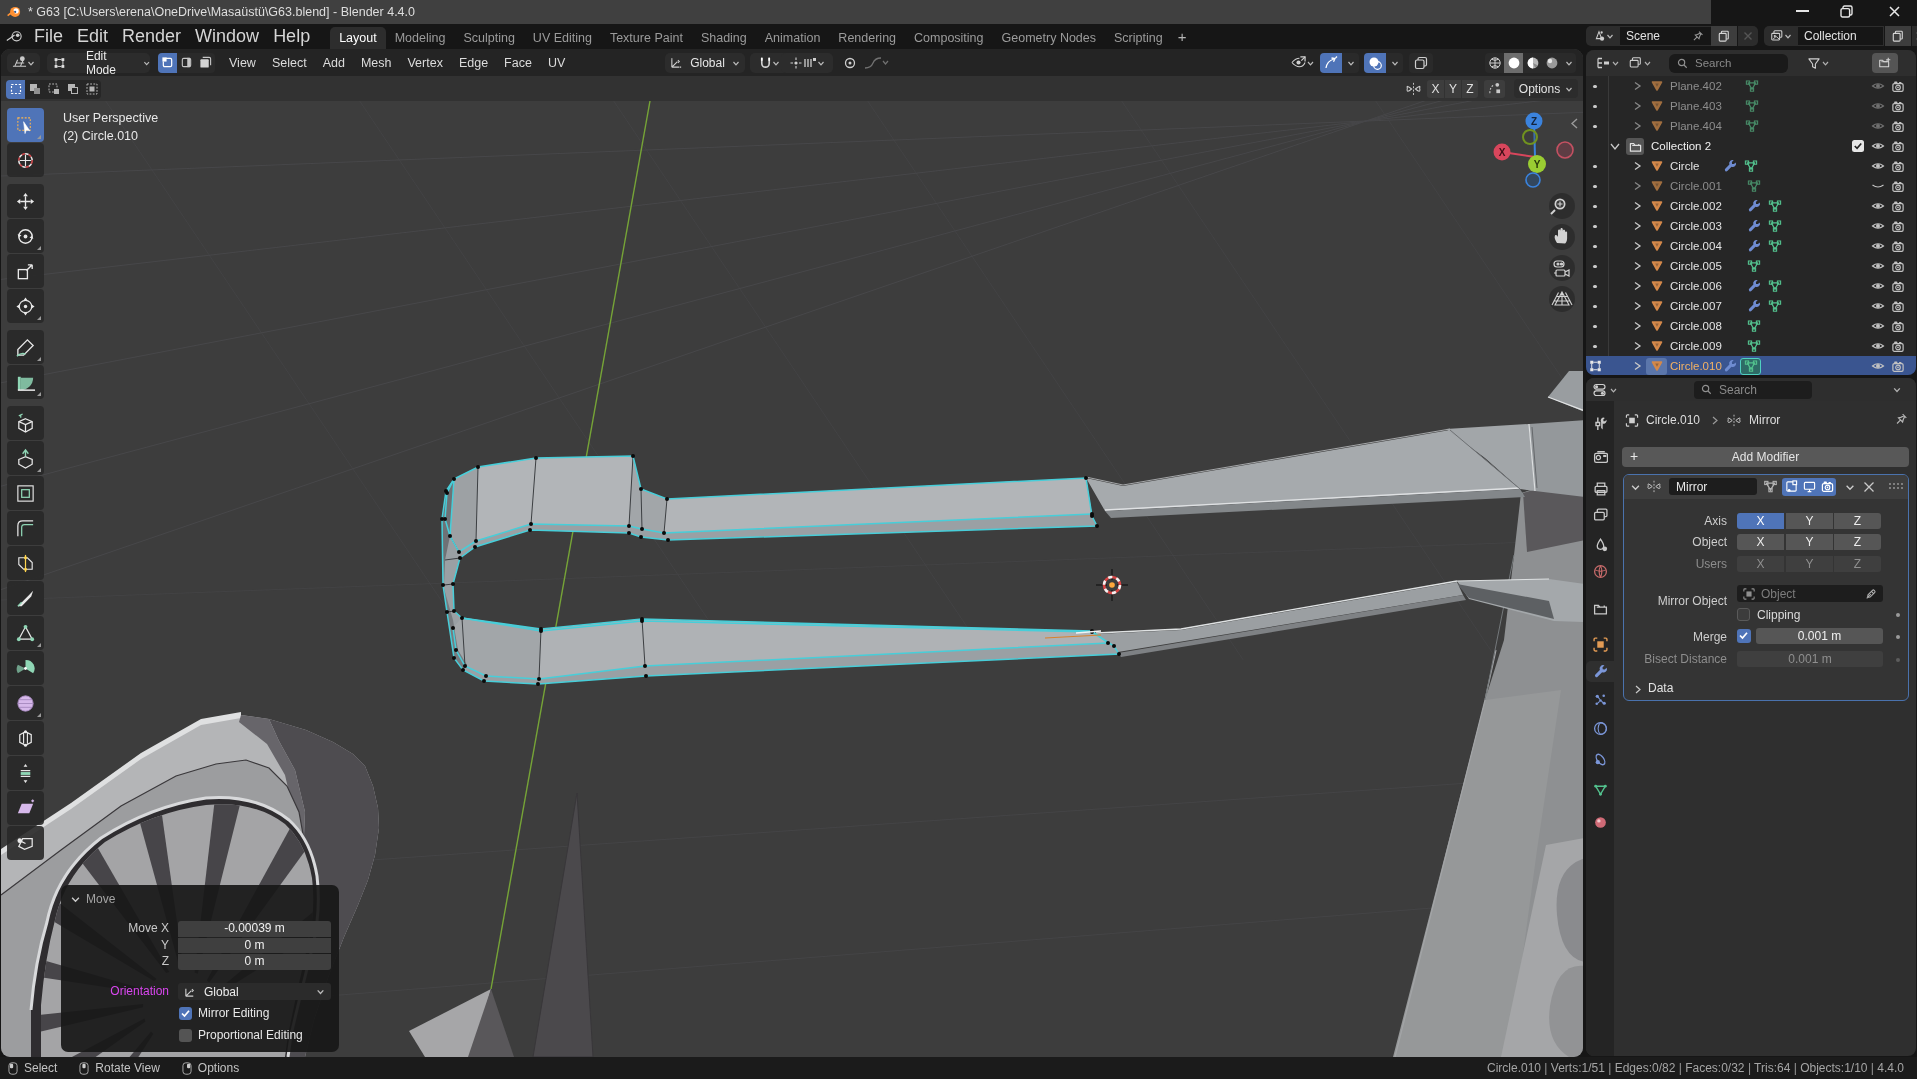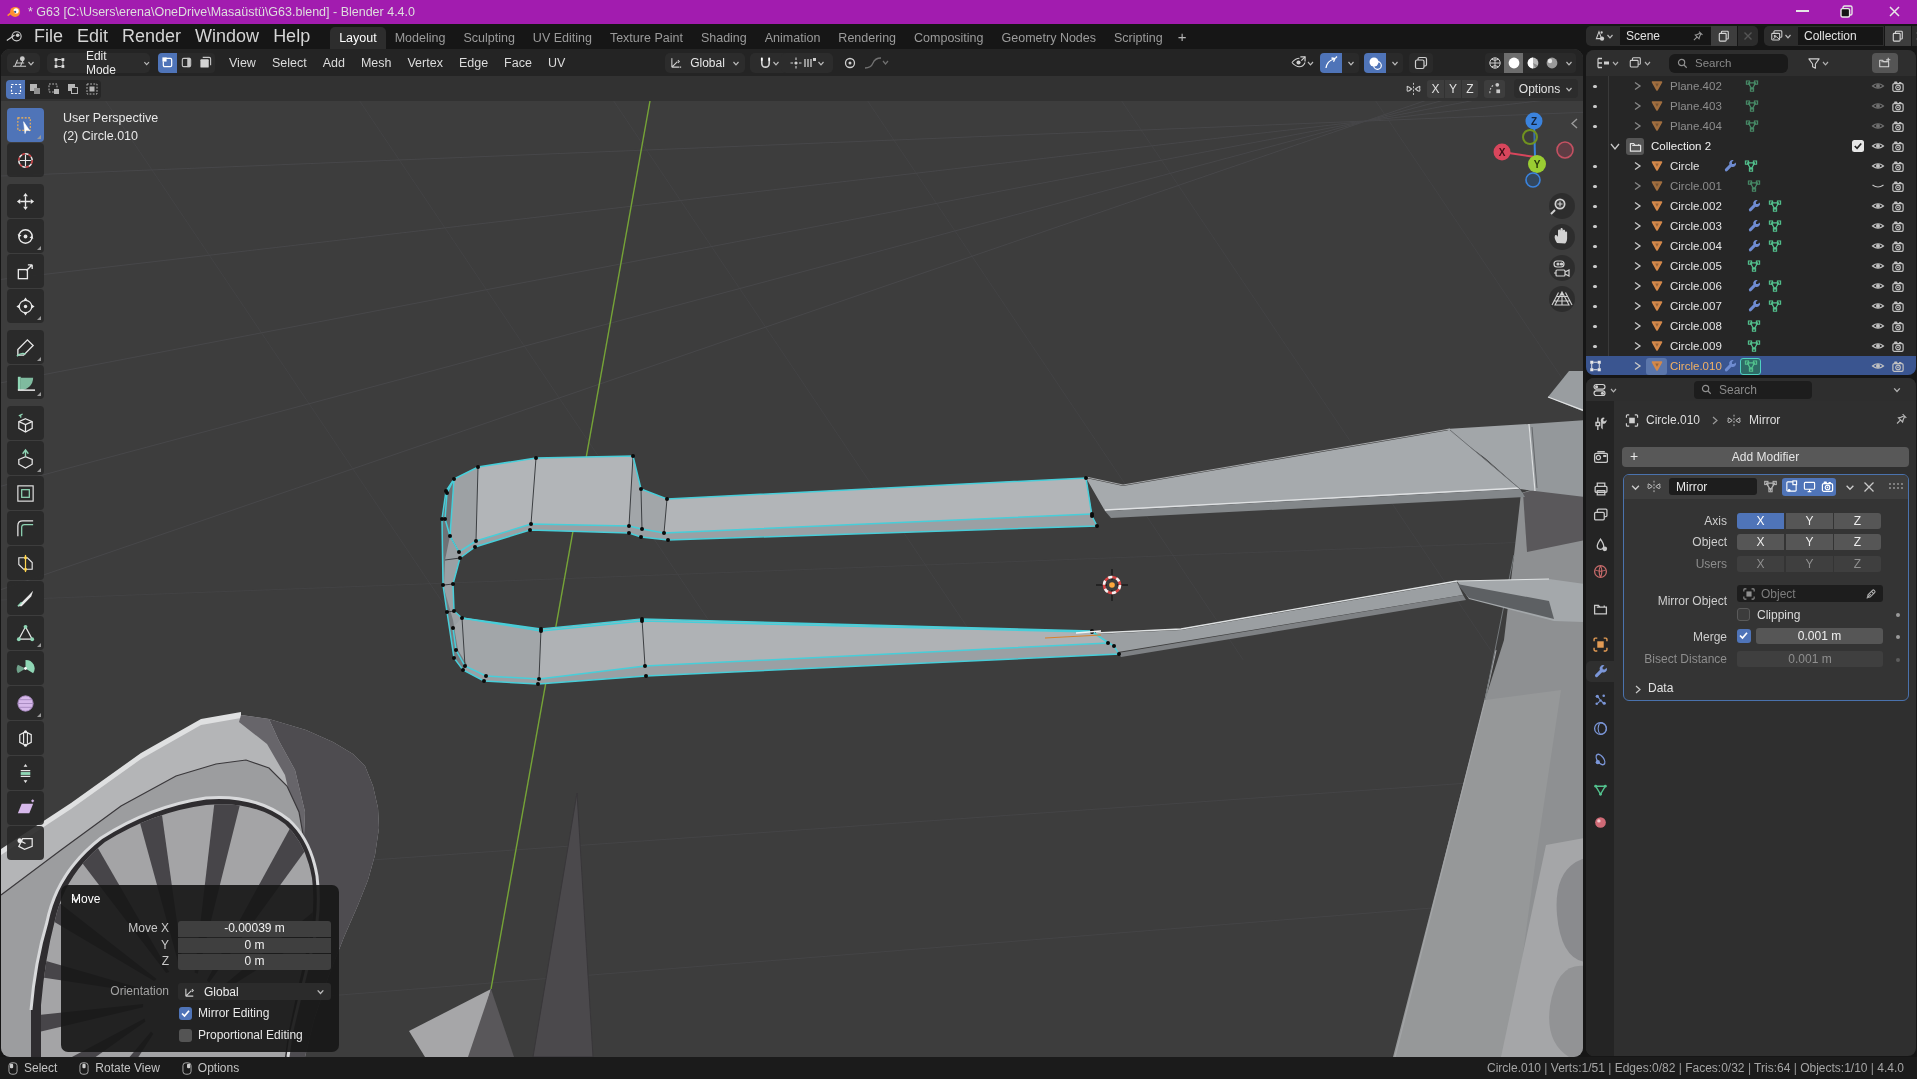--- a/index.html
+++ b/index.html
@@ -2,21 +2,21 @@
 <html><head>
 <meta charset="utf-8">
 <style>
 *{margin:0;padding:0;box-sizing:border-box}
 html,body{width:1917px;height:1079px;overflow:hidden;background:#161616}
 body{-webkit-font-smoothing:antialiased;font-family:"Liberation Sans",sans-serif;font-size:12px;color:#d8d8d8;position:relative}
 .abs{position:absolute}
 .row{display:flex;align-items:center}
 .ic{display:inline-block;vertical-align:middle}
 
-#titlebar{left:0;top:0;width:1917px;height:24px;background:#a21caf;color:#dedede}
+#titlebar{left:0;top:0;width:1711px;height:24px;background:#404040;color:#dedede}
 #menubar{left:0;top:24px;width:1917px;height:25px;background:#161616}
 .menu{color:#d5d5d5;padding:0 7px;font-size:18px}
 .tab{color:#9b9b9b;padding:0 9px;height:22px;line-height:23px;font-size:12.5px;margin-top:3px}
 .tab.act{color:#fff;background:#2d2d2d;border-radius:5px 5px 0 0}
 
 #vparea{left:1px;top:49px;width:1582px;height:1008px;background:#3d3d3d;border-radius:9px;overflow:hidden}
 #vphead{left:0;top:0;width:100%;height:27px;background:#242424}
 #vptool{left:0;top:27px;width:100%;height:25px;background:#323232}
 #outliner{left:1586px;top:50px;width:330px;height:325px;background:#262626;border-radius:8px;overflow:hidden;font-size:11.5px}
 #props{left:1586px;top:378px;width:330px;height:678px;background:#2f2f2f;border-radius:8px;overflow:hidden}
@@ -753,28 +753,28 @@
             <circle cx="5" cy="8" r="2.4" fill="#e8e8e8"></circle>
             <path d="M5 8 L11 11" stroke="#e8e8e8" stroke-width="1.2"></path>
           </svg>
         </div>
   </div>
   
   <div class="abs" id="movepanel" style="left:60px;top:784px;width:278px;height:167px;background:rgba(24,24,24,0.93);border-radius:7px">
     <svg class="abs" style="left:10px;top:10px" width="9" height="9" viewBox="0 0 8 8">
           <path d="M1 2.5 L4 5.5 L7 2.5" fill="none" stroke="#ccc" stroke-width="1.2"></path>
         </svg>
-    <span class="abs" style="left:10px;top:7px;color:#ffffff">Move</span>
+    <span class="abs" style="left:25px;top:7px;color:#a3a3a3">Move</span>
     <span class="abs" style="left:0;top:36px;width:108px;text-align:right;color:#c9c9c9">Move X</span>
     <div class="abs" style="left:117px;top:36px;width:153px;height:15.5px;background:#3f3f3f;border-radius:3px 3px 0 0;text-align:center;line-height:15px;color:#f0f0f0">-0.00039 m</div>
     <span class="abs" style="left:0;top:52.5px;width:108px;text-align:right;color:#c9c9c9">Y</span>
     <div class="abs" style="left:117px;top:52.5px;width:153px;height:15.5px;background:#3f3f3f;text-align:center;line-height:15px;color:#f0f0f0">0 m</div>
     <span class="abs" style="left:0;top:69px;width:108px;text-align:right;color:#c9c9c9">Z</span>
     <div class="abs" style="left:117px;top:69px;width:153px;height:15.5px;background:#3f3f3f;border-radius:0 0 3px 3px;text-align:center;line-height:15px;color:#f0f0f0">0 m</div>
-    <span class="abs" style="left:0;top:99px;width:108px;text-align:right;color:#a3a3a3">Orientation</span>
+    <span class="abs" style="left:0;top:99px;width:108px;text-align:right;color:#d946ef">Orientation</span>
     <div class="abs row" style="left:117px;top:98px;width:153px;height:17px;background:#2b2b2b;border-radius:3px;padding:0 6px">
       <svg width="13" height="13" viewBox="0 0 14 14">
             <path d="M2 12 L2 4 M2 12 L10 12 M2 12 L8 6" stroke="#cfcfcf" stroke-width="1.2" fill="none"></path>
             <path d="M8.5 4.5 L10 6 L8.5 7.5" stroke="#cfcfcf" stroke-width="1.1" fill="none"></path>
           </svg>
       <span style="margin-left:7px;color:#ededed">Global</span>
       <svg style="margin-left:auto" width="9" height="9" viewBox="0 0 8 8">
             <path d="M1.5 3 L4 5.8 L6.5 3" fill="none" stroke="#bbb" stroke-width="1.2"></path>
           </svg>
     </div>

